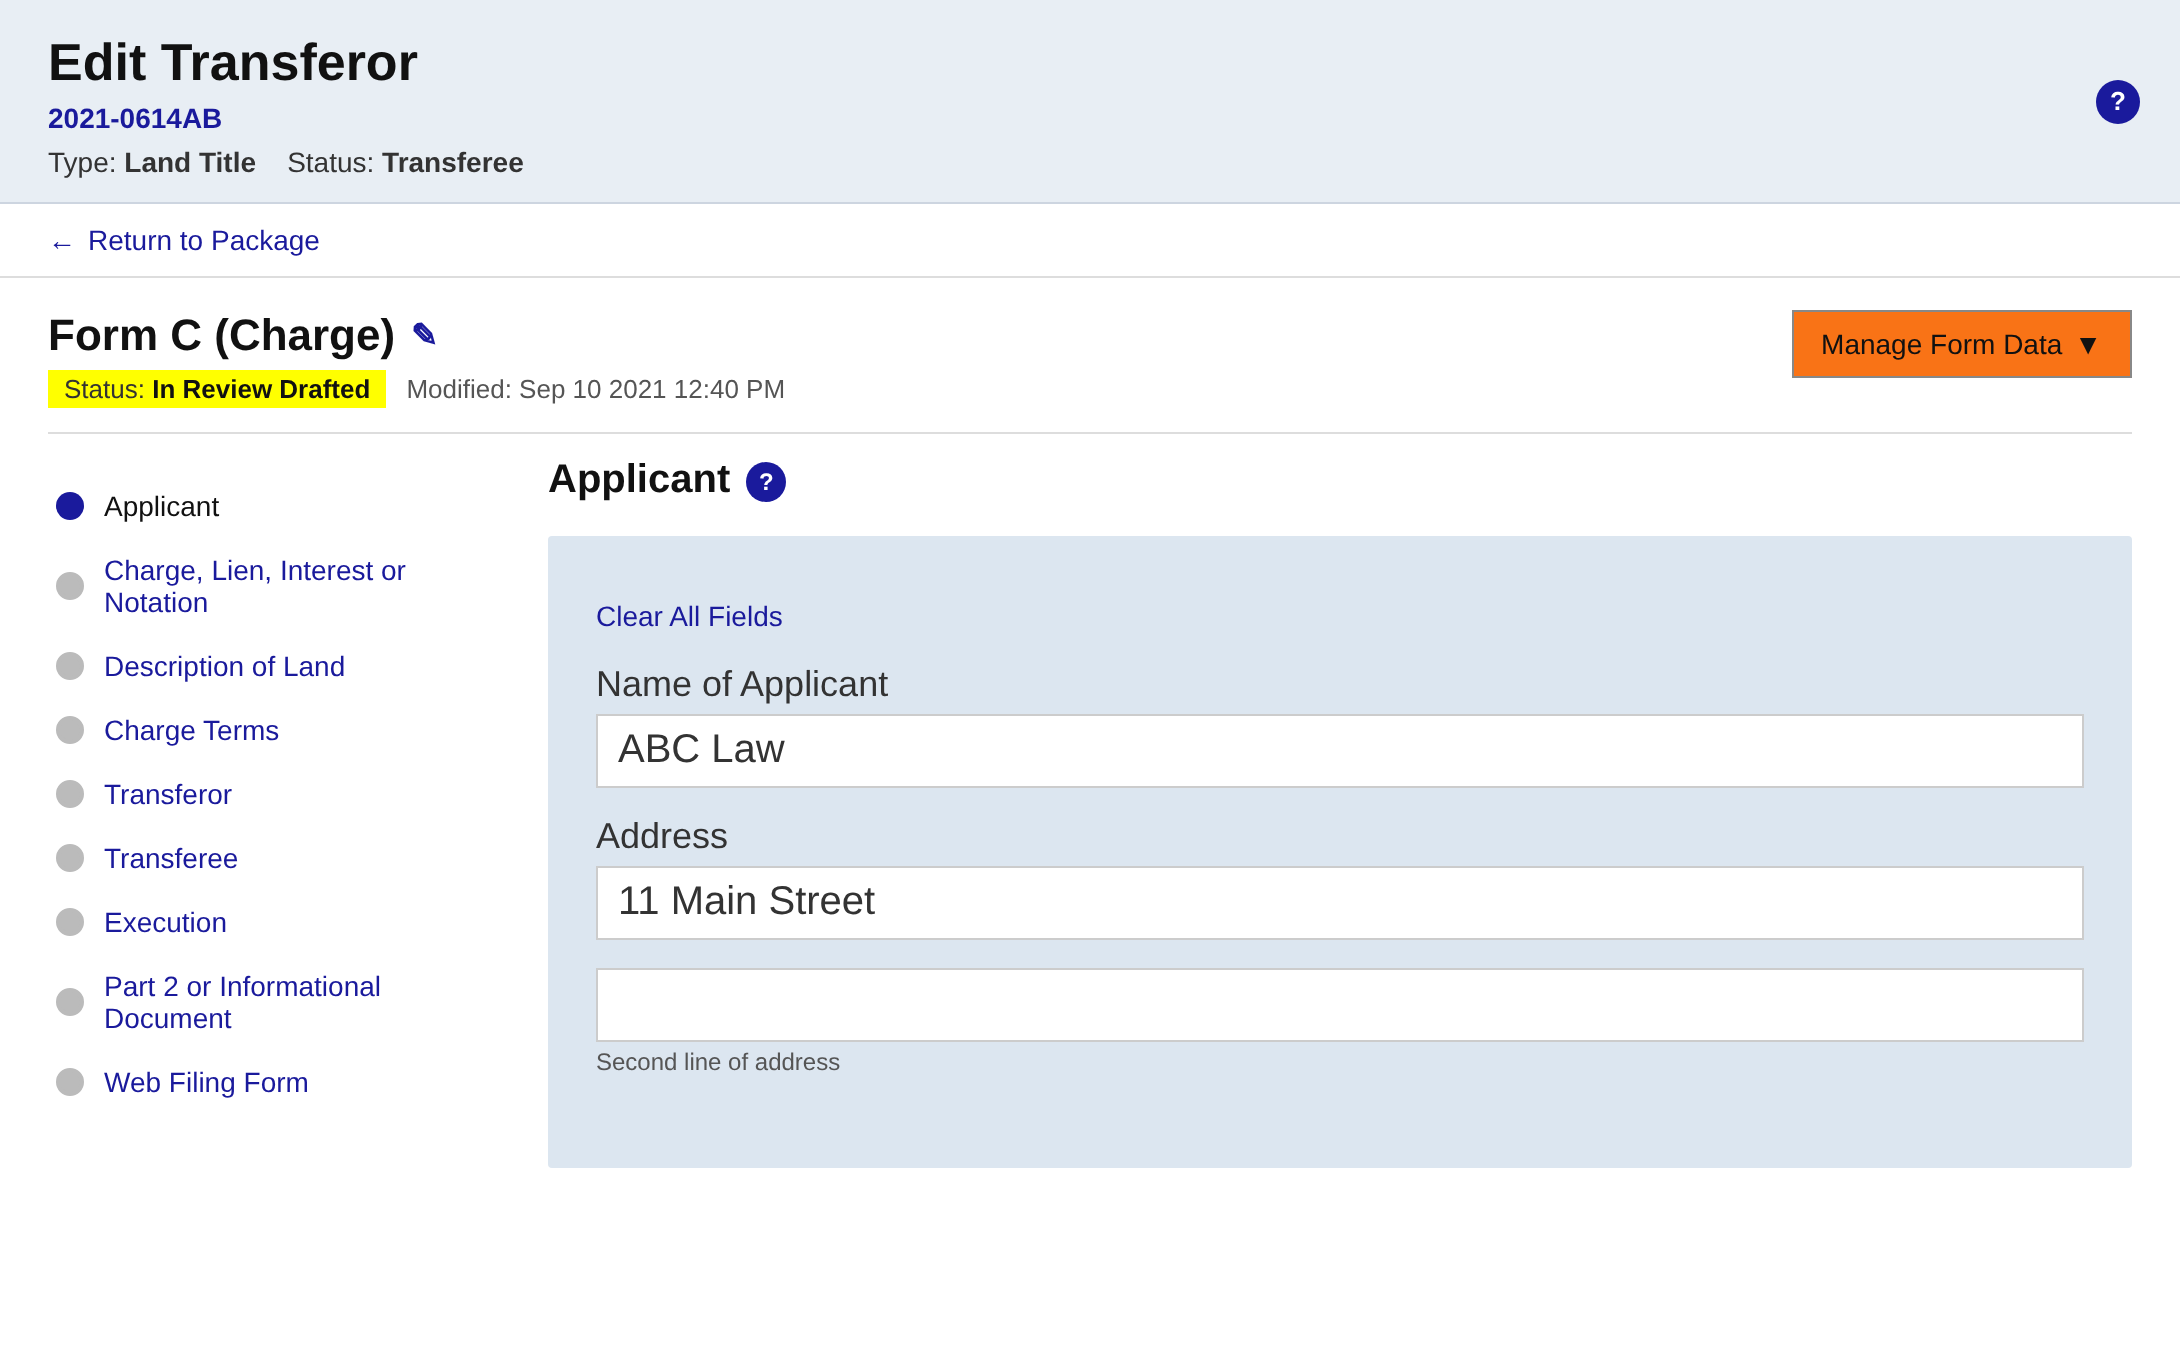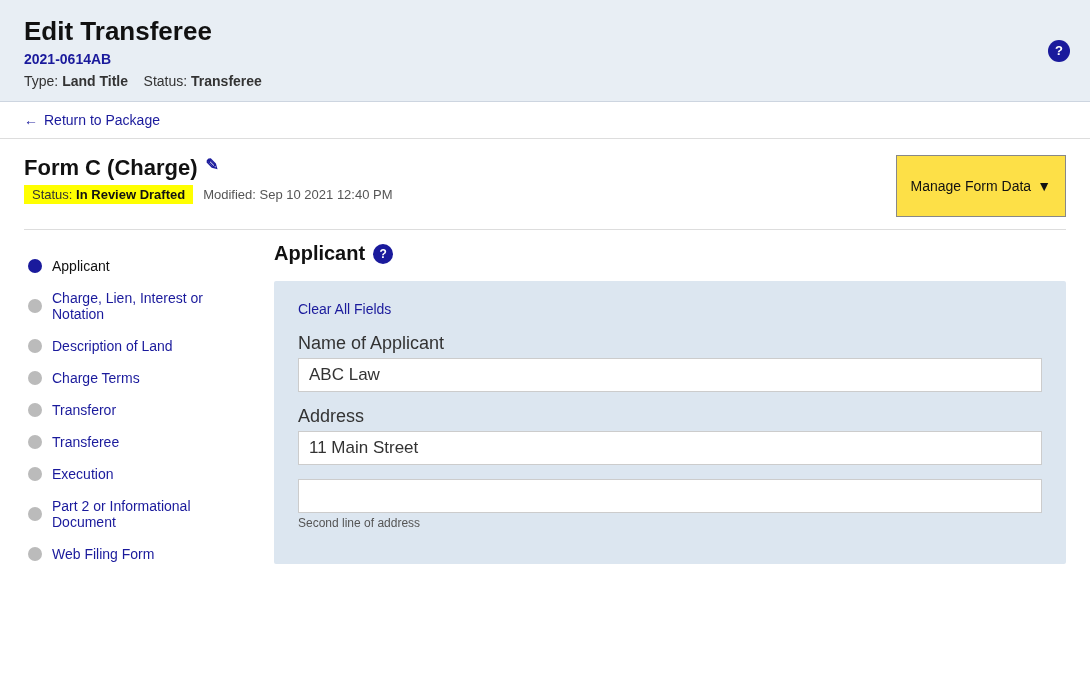--- a/index.html
+++ b/index.html
@@ -73,21 +73,21 @@
       display: flex;
       align-items: flex-start;
       justify-content: space-between;
       margin-bottom: 6px;
     }
     .form-title-block h2 {
       font-size: 22px;
       font-weight: bold;
       color: #111;
       display: inline-flex;
-      align-items: flex-start;
+      align-items: center;
       gap: 8px;
     }
     .edit-icon {
       color: #1a1a9c;
       font-size: 16px;
       cursor: pointer;
     }
     .status-row {
       display: flex;
       align-items: center;
@@ -100,23 +100,23 @@
       padding: 2px 8px;
       font-size: 13px;
     }
     .status-badge .badge-label { font-weight: normal; color: #333; }
     .status-badge .badge-value { font-weight: bold; color: #111; }
     .modified-text { color: #555; font-size: 13px; }
 
     
     .manage-btn {
       border: 1px solid #888;
-      background: #fde047;
+      background: #f97316;
       color: #111;
-      padding: 22px 14px;
+      padding: 8px 14px;
       font-size: 14px;
       cursor: pointer;
       display: inline-flex;
       align-items: center;
       gap: 6px;
       white-space: nowrap;
     }
 
     
     .divider { border: none; border-top: 1px solid #ddd; margin: 12px 0; }
@@ -176,62 +176,62 @@
       align-items: center;
       justify-content: center;
       font-size: 12px;
       font-weight: bold;
       cursor: pointer;
     }
 
     
     .form-card {
       background: #dce6f0;
-      padding: 20px 24px;
+      padding: 32px 24px;
       border-radius: 2px;
     }
     .clear-link {
       color: #1a1a9c;
       text-decoration: none;
       font-size: 14px;
       cursor: pointer;
       margin-bottom: 16px;
       display: inline-block;
     }
     .field-group { margin-bottom: 14px; }
     .field-label {
       font-size: 18px;
       color: #333;
       margin-bottom: 4px;
       display: block;
     }
     .field-input {
       width: 100%;
       padding: 6px 10px;
-      font-size: 17px;
+      font-size: 20px;
       border: 1px solid #ccc;
       background: #fff;
       outline: none;
       color: #333;
     }
     .field-sublabel {
       font-size: 12px;
       color: #555;
       margin-top: 3px;
     }
     select.field-input {
       appearance: auto;
       cursor: pointer;
     }
   </style>
 </head>
 <body>
 
 <div class="page-header">
-  <h1>Edit Transferee</h1>
+  <h1>Edit Transferor</h1>
   <div class="app-id">2021-0614AB</div>
   <div class="type-status">
     <span class="label">Type:</span>
     <span class="value">Land Title</span>
     &nbsp;&nbsp;
     <span class="label">Status:</span>
     <span class="value">Transferee</span>
   </div>
   <div class="help-icon">?</div>
 </div>

